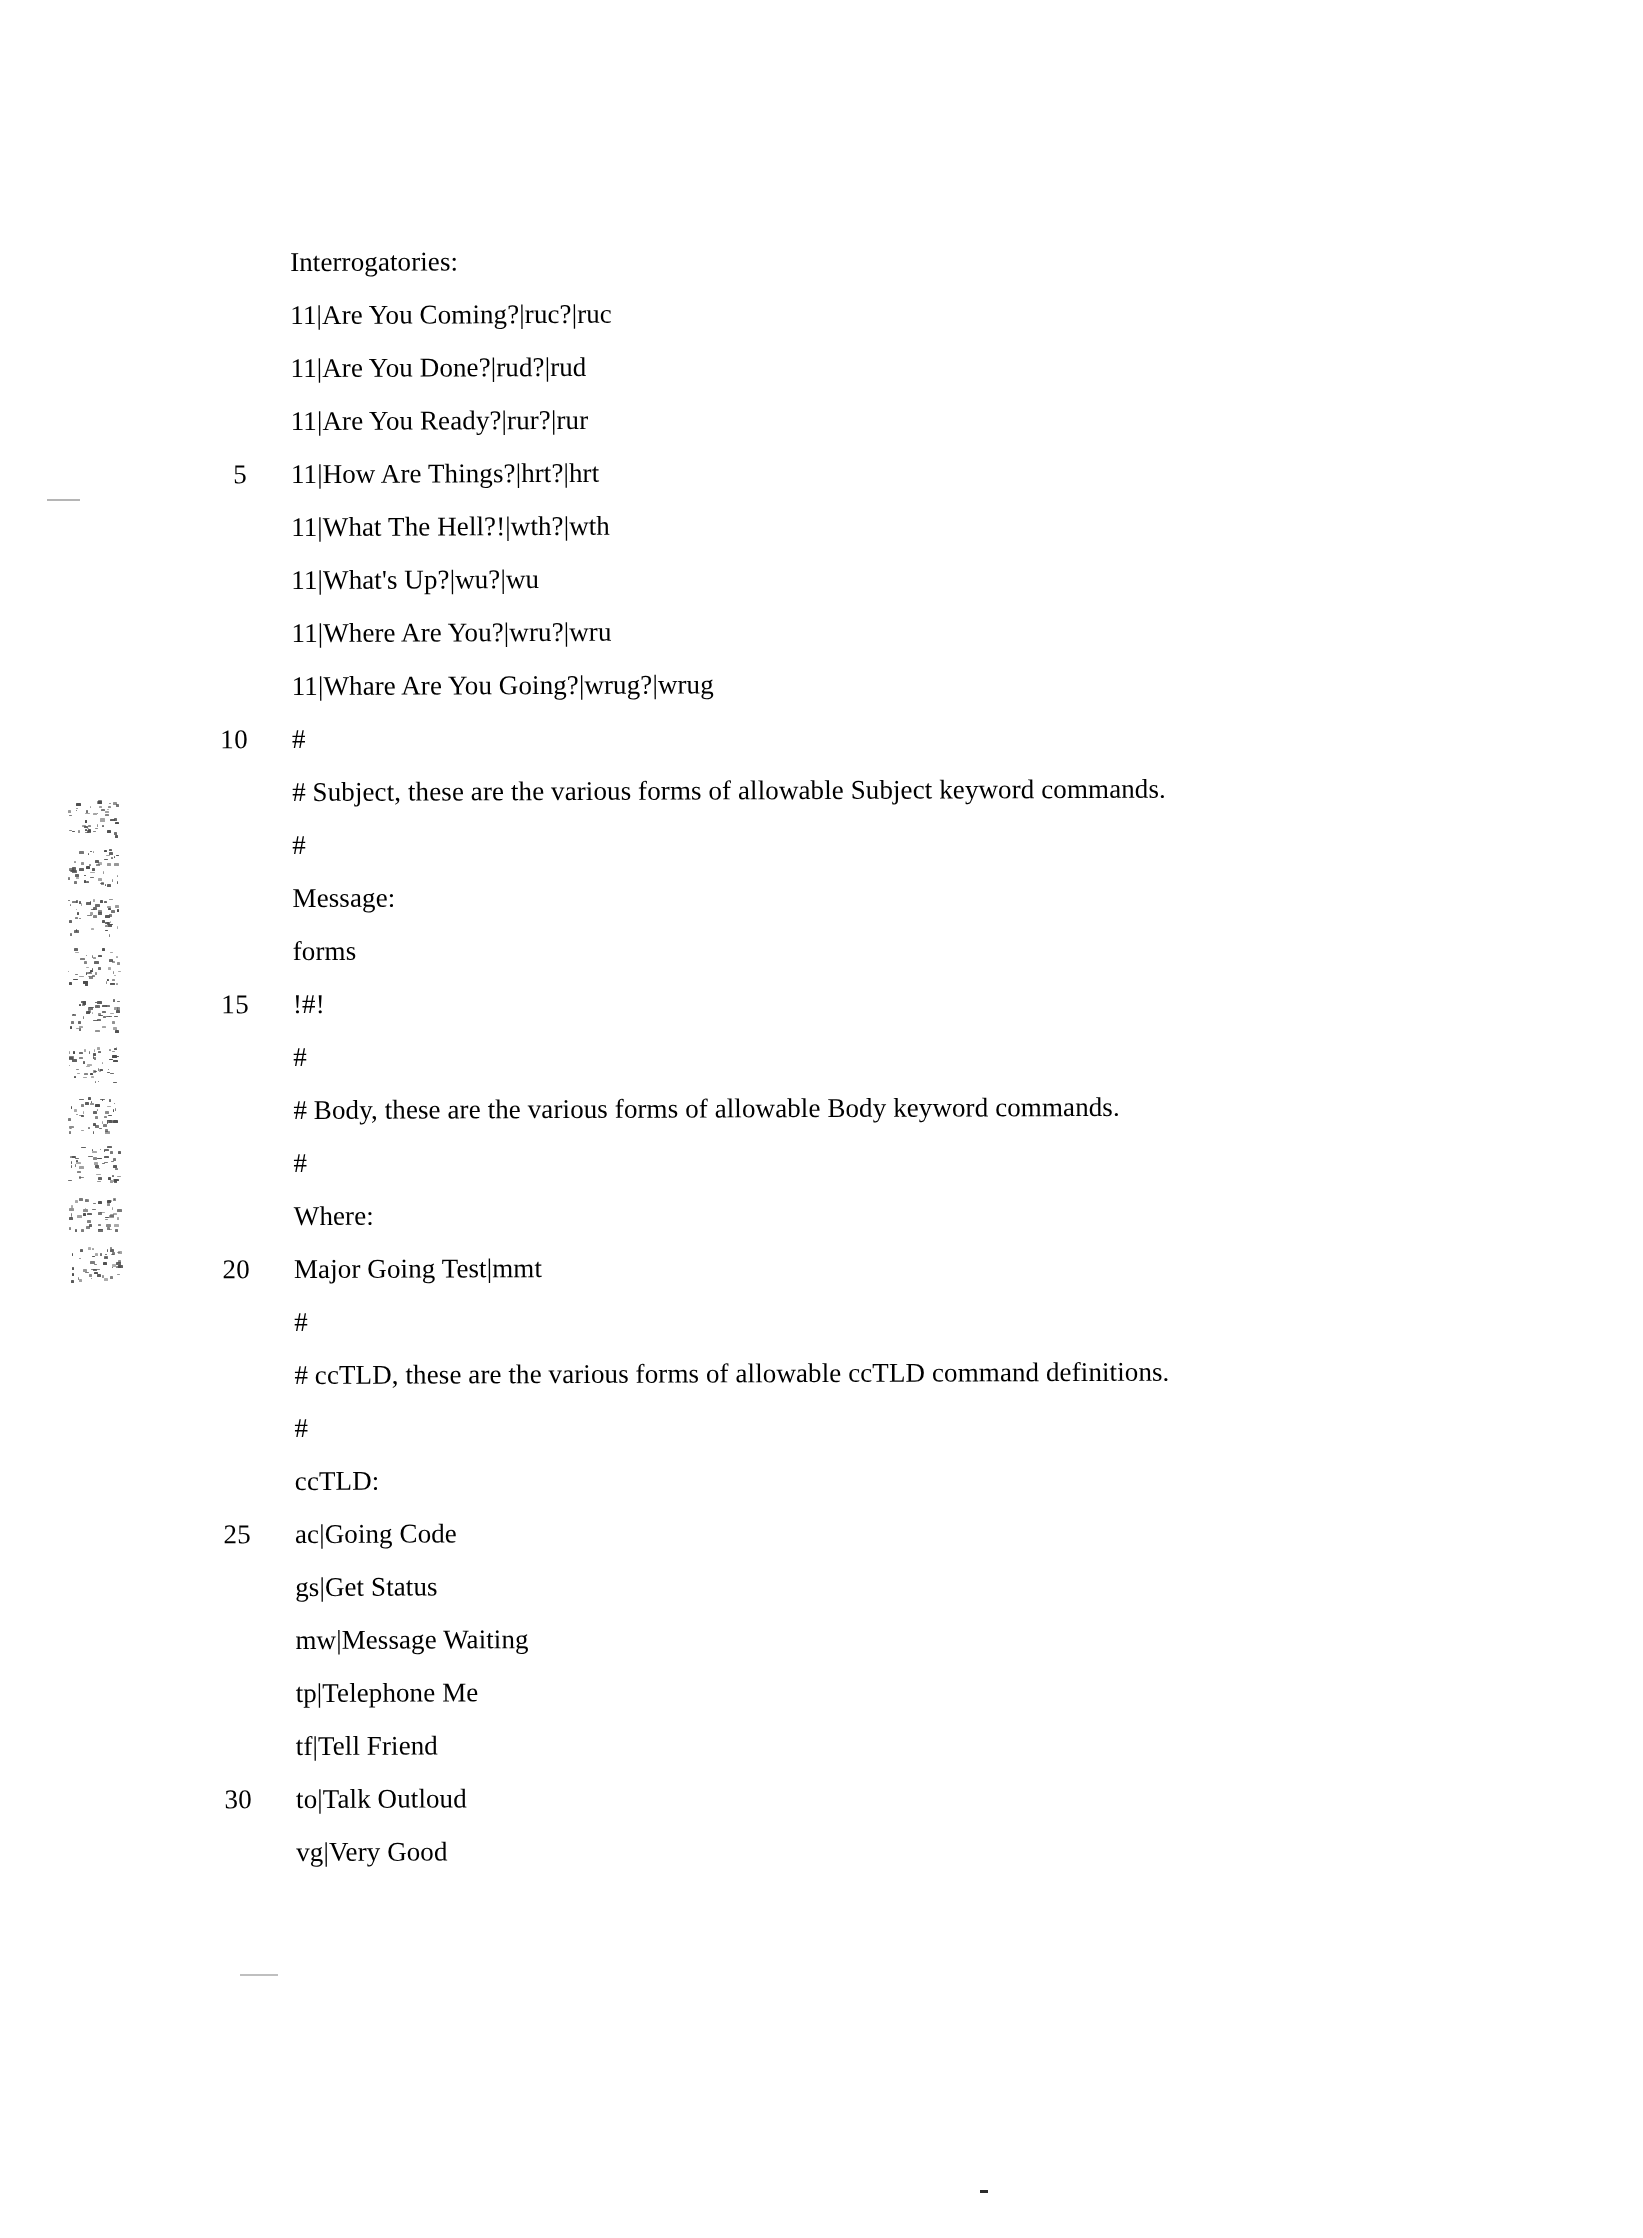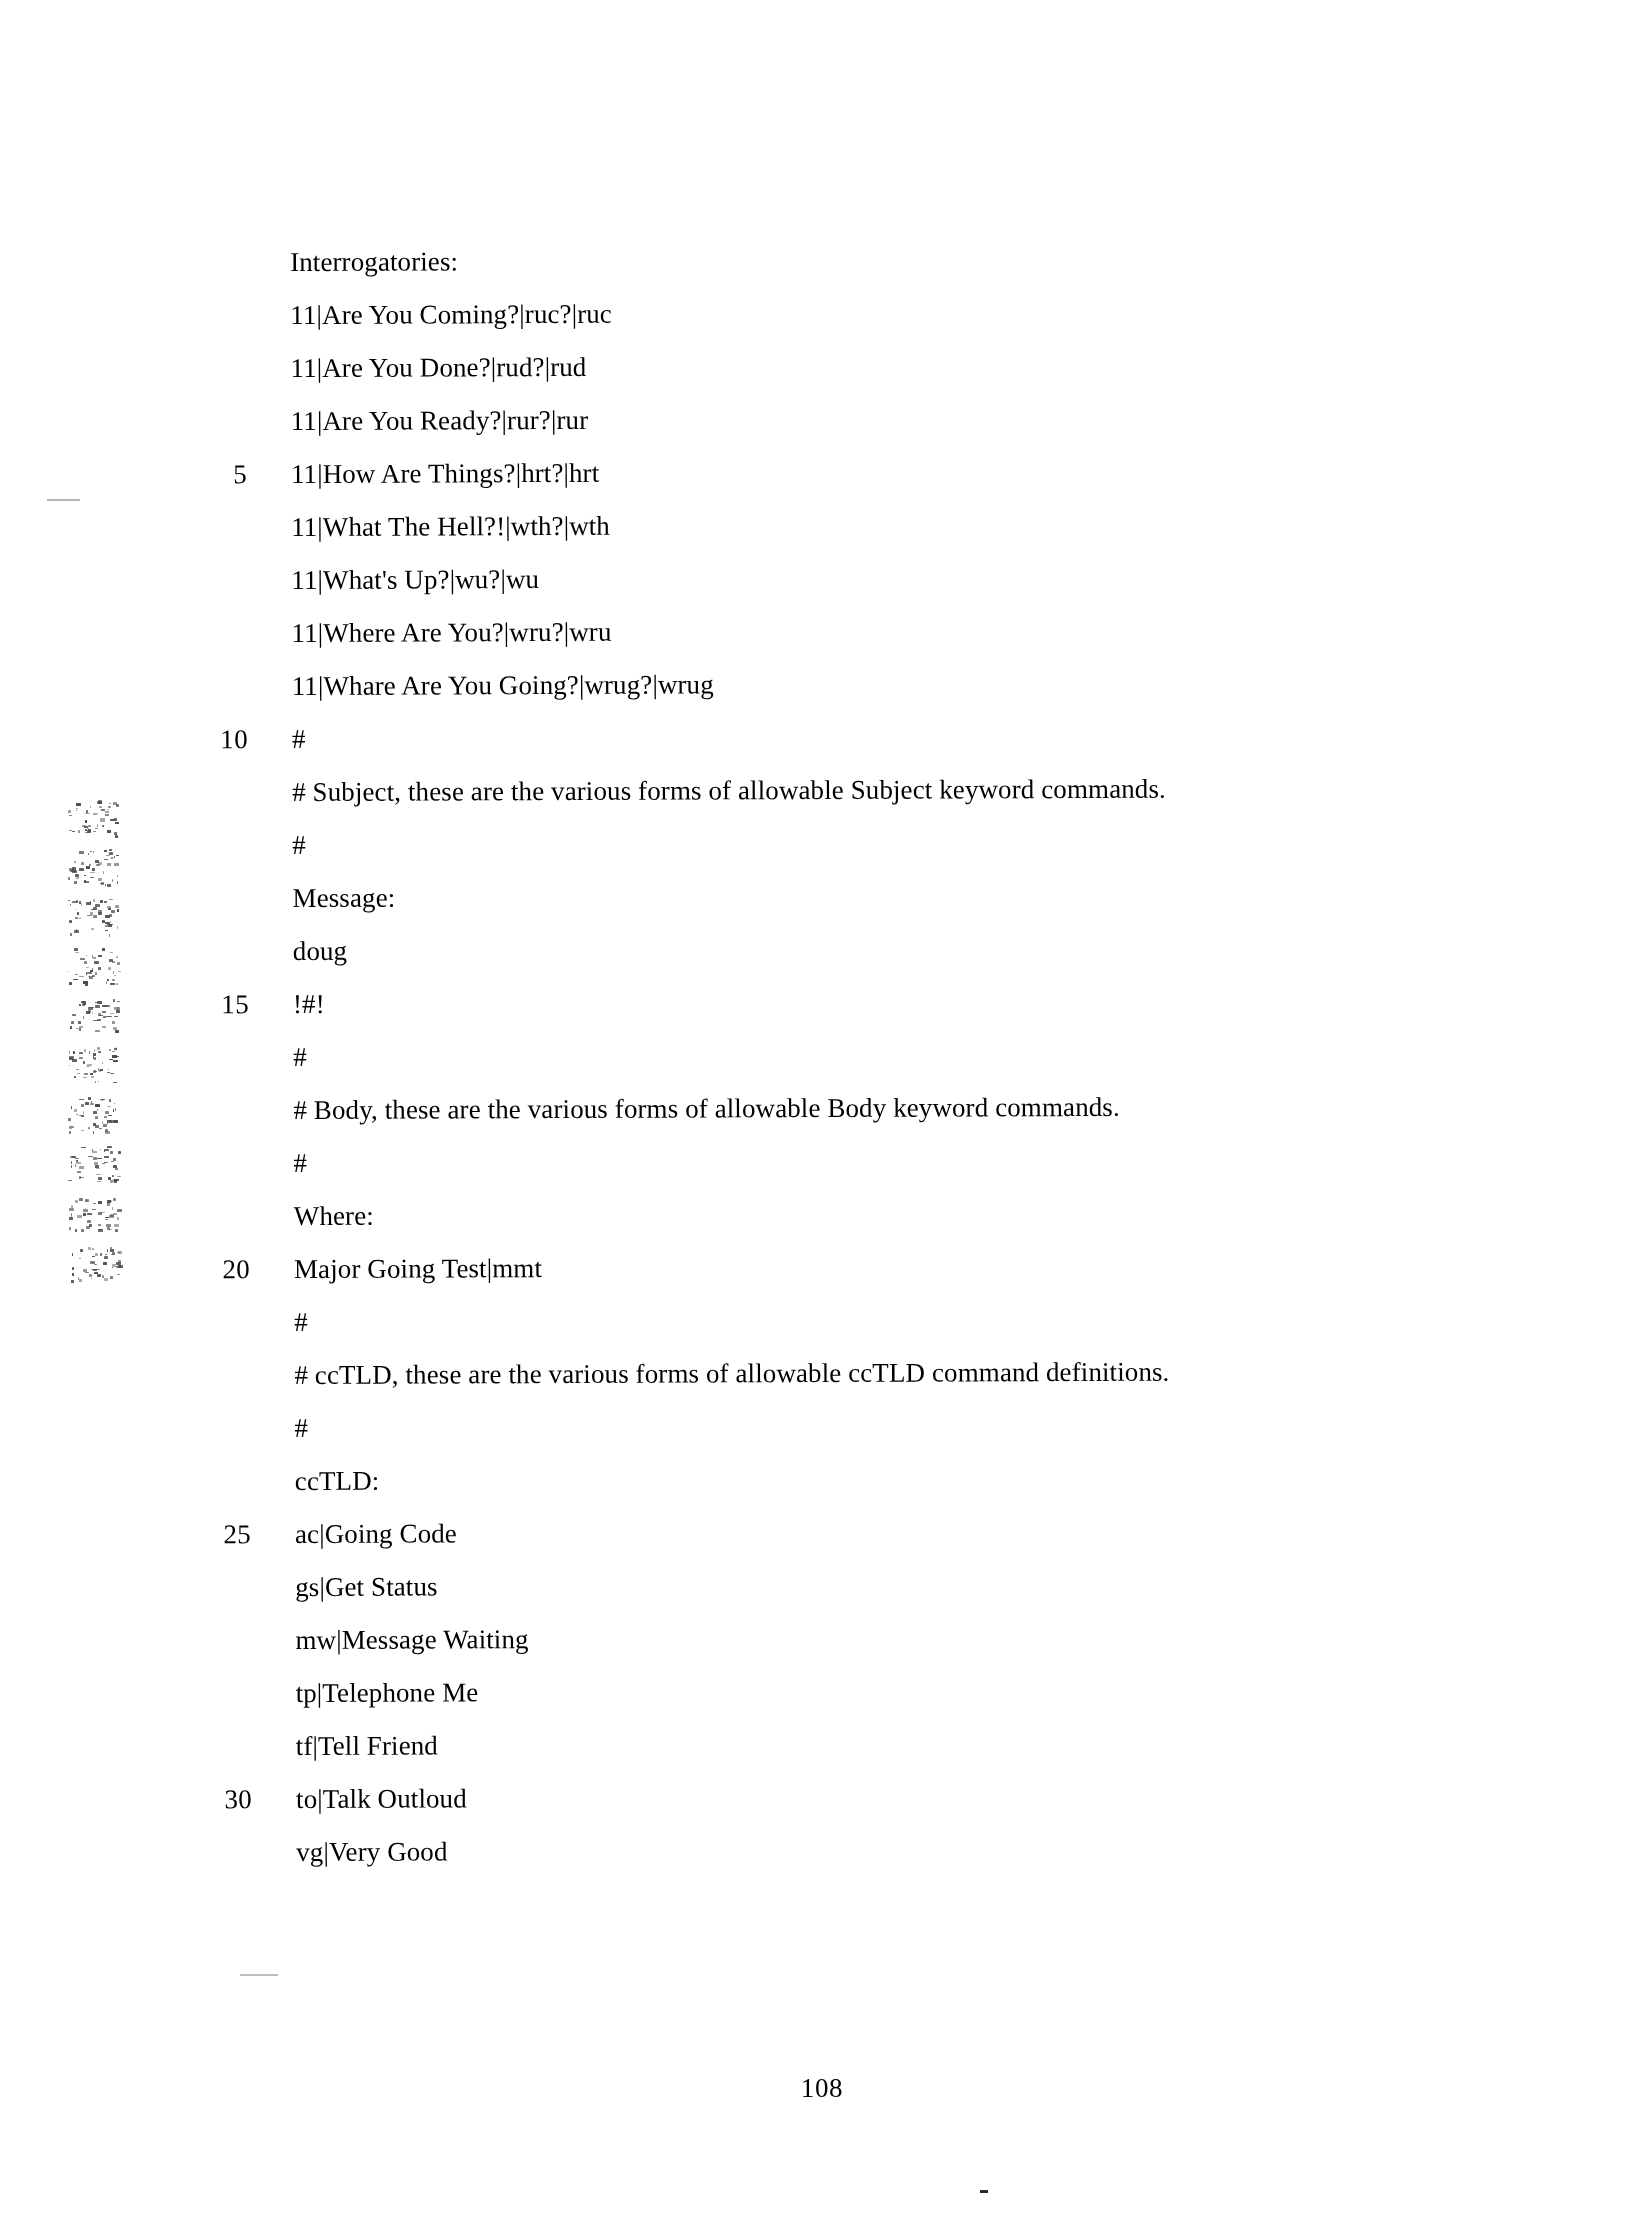--- a/index.html
+++ b/index.html
@@ -565,40 +565,39 @@
       <div class="code-line"><span class="line-no"></span><span class="line-text">11|Are You Ready?|rur?|rur</span></div>
       <div class="code-line"><span class="line-no">5</span><span class="line-text">11|How Are Things?|hrt?|hrt</span></div>
       <div class="code-line"><span class="line-no"></span><span class="line-text">11|What The Hell?!|wth?|wth</span></div>
       <div class="code-line"><span class="line-no"></span><span class="line-text">11|What's Up?|wu?|wu</span></div>
       <div class="code-line"><span class="line-no"></span><span class="line-text">11|Where Are You?|wru?|wru</span></div>
       <div class="code-line"><span class="line-no"></span><span class="line-text">11|Whare Are You Going?|wrug?|wrug</span></div>
       <div class="code-line"><span class="line-no">10</span><span class="line-text">#</span></div>
       <div class="code-line"><span class="line-no"></span><span class="line-text"># Subject, these are the various forms of allowable Subject keyword commands.</span></div>
       <div class="code-line"><span class="line-no"></span><span class="line-text">#</span></div>
       <div class="code-line"><span class="line-no"></span><span class="line-text">Message:</span></div>
-      <div class="code-line"><span class="line-no"></span><span class="line-text">doug</span></div>
+      <div class="code-line"><span class="line-no"></span><span class="line-text">forms</span></div>
       <div class="code-line"><span class="line-no">15</span><span class="line-text">!#!</span></div>
       <div class="code-line"><span class="line-no"></span><span class="line-text">#</span></div>
       <div class="code-line"><span class="line-no"></span><span class="line-text"># Body, these are the various forms of allowable Body keyword commands.</span></div>
       <div class="code-line"><span class="line-no"></span><span class="line-text">#</span></div>
       <div class="code-line"><span class="line-no"></span><span class="line-text">Where:</span></div>
       <div class="code-line"><span class="line-no">20</span><span class="line-text">Major Going Test|mmt</span></div>
       <div class="code-line"><span class="line-no"></span><span class="line-text">#</span></div>
       <div class="code-line"><span class="line-no"></span><span class="line-text"># ccTLD, these are the various forms of allowable ccTLD command definitions.</span></div>
       <div class="code-line"><span class="line-no"></span><span class="line-text">#</span></div>
       <div class="code-line"><span class="line-no"></span><span class="line-text">ccTLD:</span></div>
       <div class="code-line"><span class="line-no">25</span><span class="line-text">ac|Going Code</span></div>
       <div class="code-line"><span class="line-no"></span><span class="line-text">gs|Get Status</span></div>
       <div class="code-line"><span class="line-no"></span><span class="line-text">mw|Message Waiting</span></div>
       <div class="code-line"><span class="line-no"></span><span class="line-text">tp|Telephone Me</span></div>
       <div class="code-line"><span class="line-no"></span><span class="line-text">tf|Tell Friend</span></div>
       <div class="code-line"><span class="line-no">30</span><span class="line-text">to|Talk Outloud</span></div>
       <div class="code-line"><span class="line-no"></span><span class="line-text">vg|Very Good</span></div>
     </div>
 
-  <div id="page-number">108</div>
 
   <div class="speck" style="left:980px; top:2190px; width:8.2px; height:3.2px;"></div>
   <div class="speck" style="left:47px; top:499px; width:33px; height:1.9px; opacity:.35;"></div>
   <div class="speck" style="left:240px; top:1974px; width:38px; height:1.9px; opacity:.3;"></div>
 
 </div>
 
 
 </body></html>

